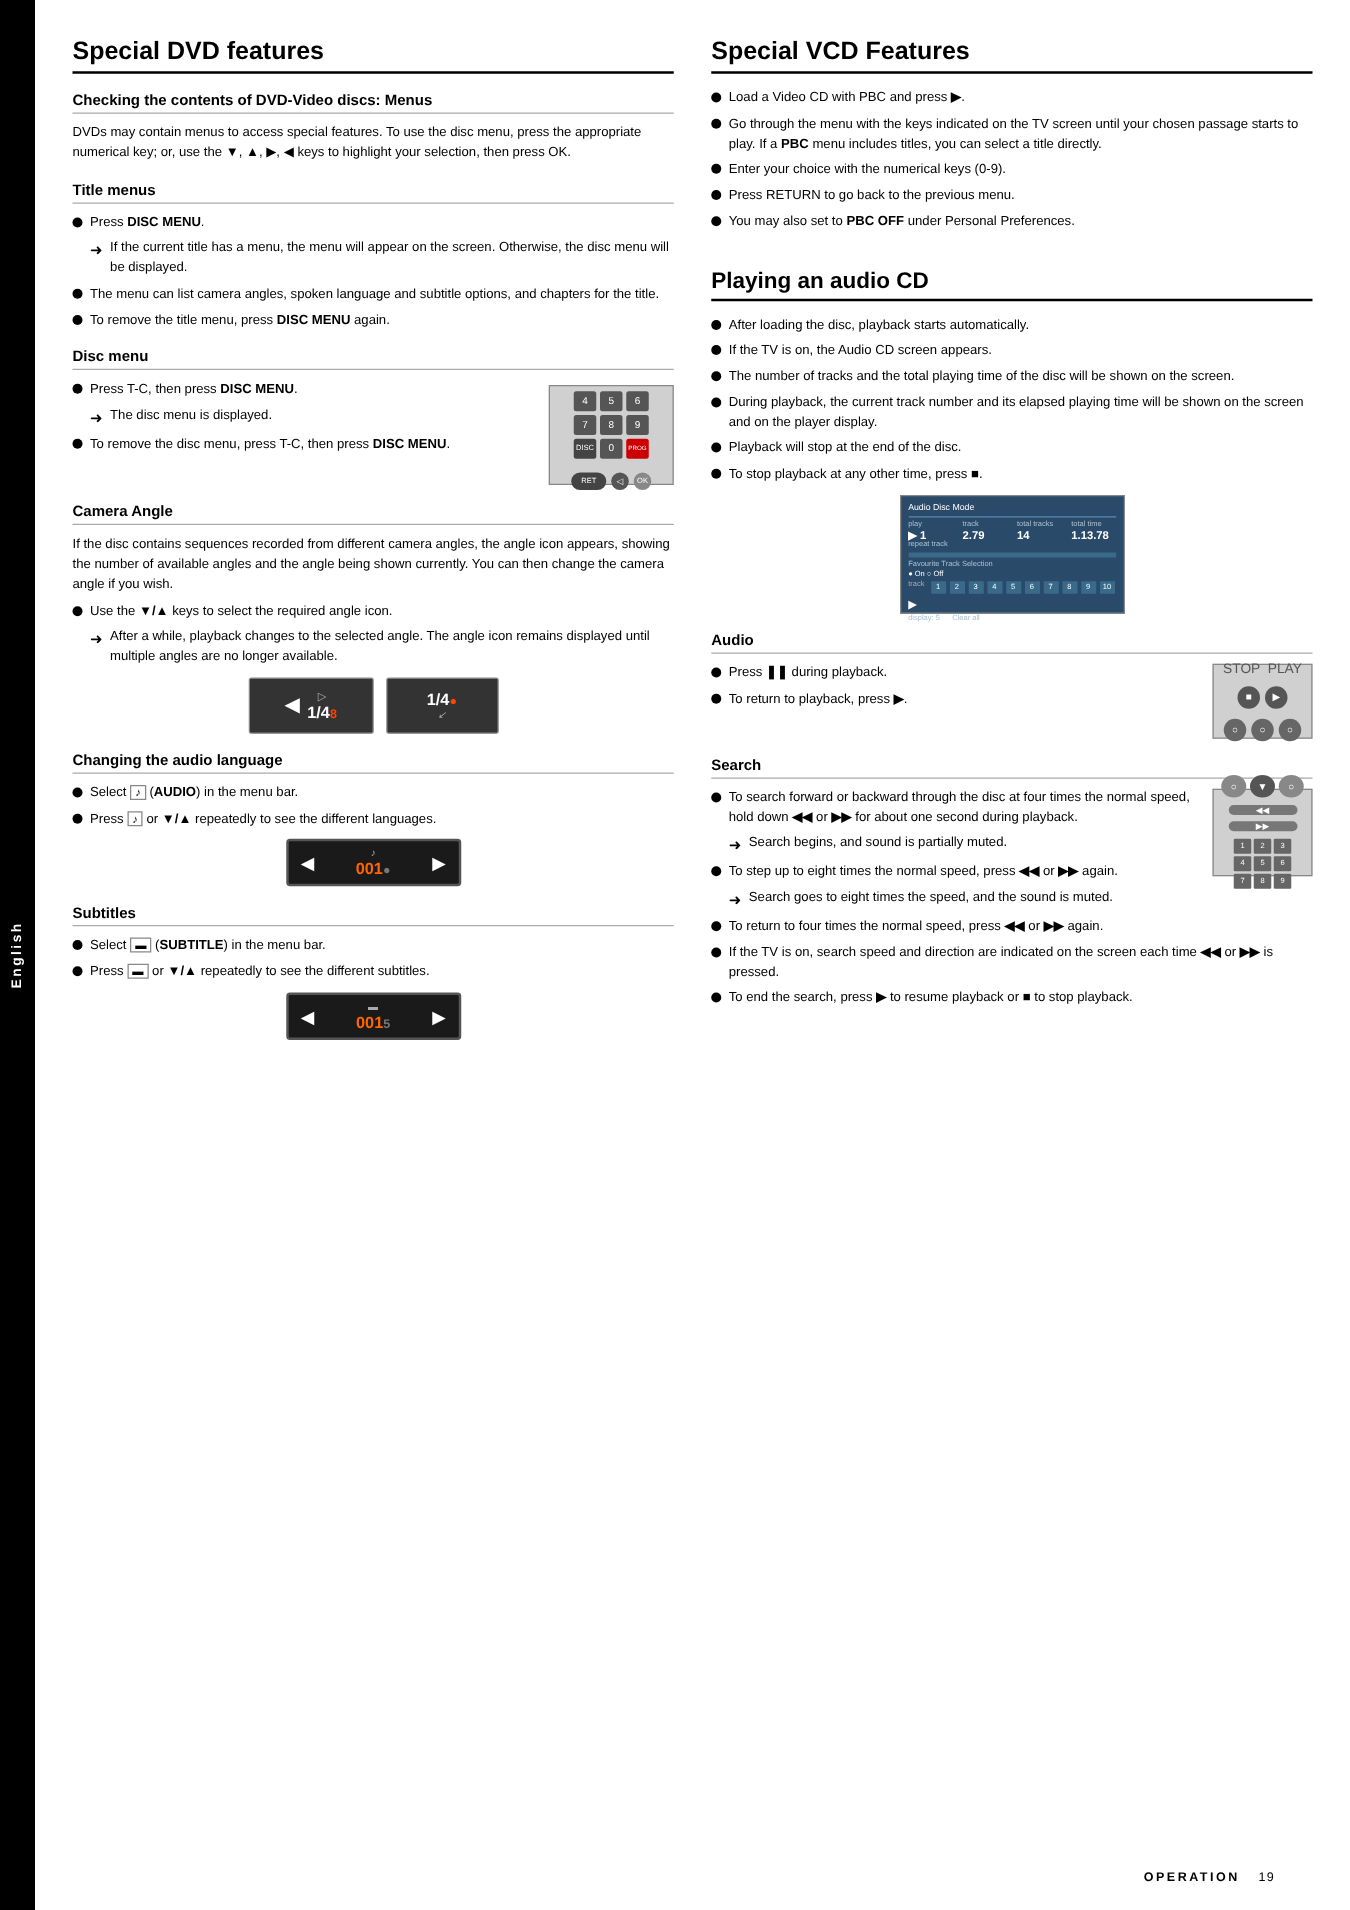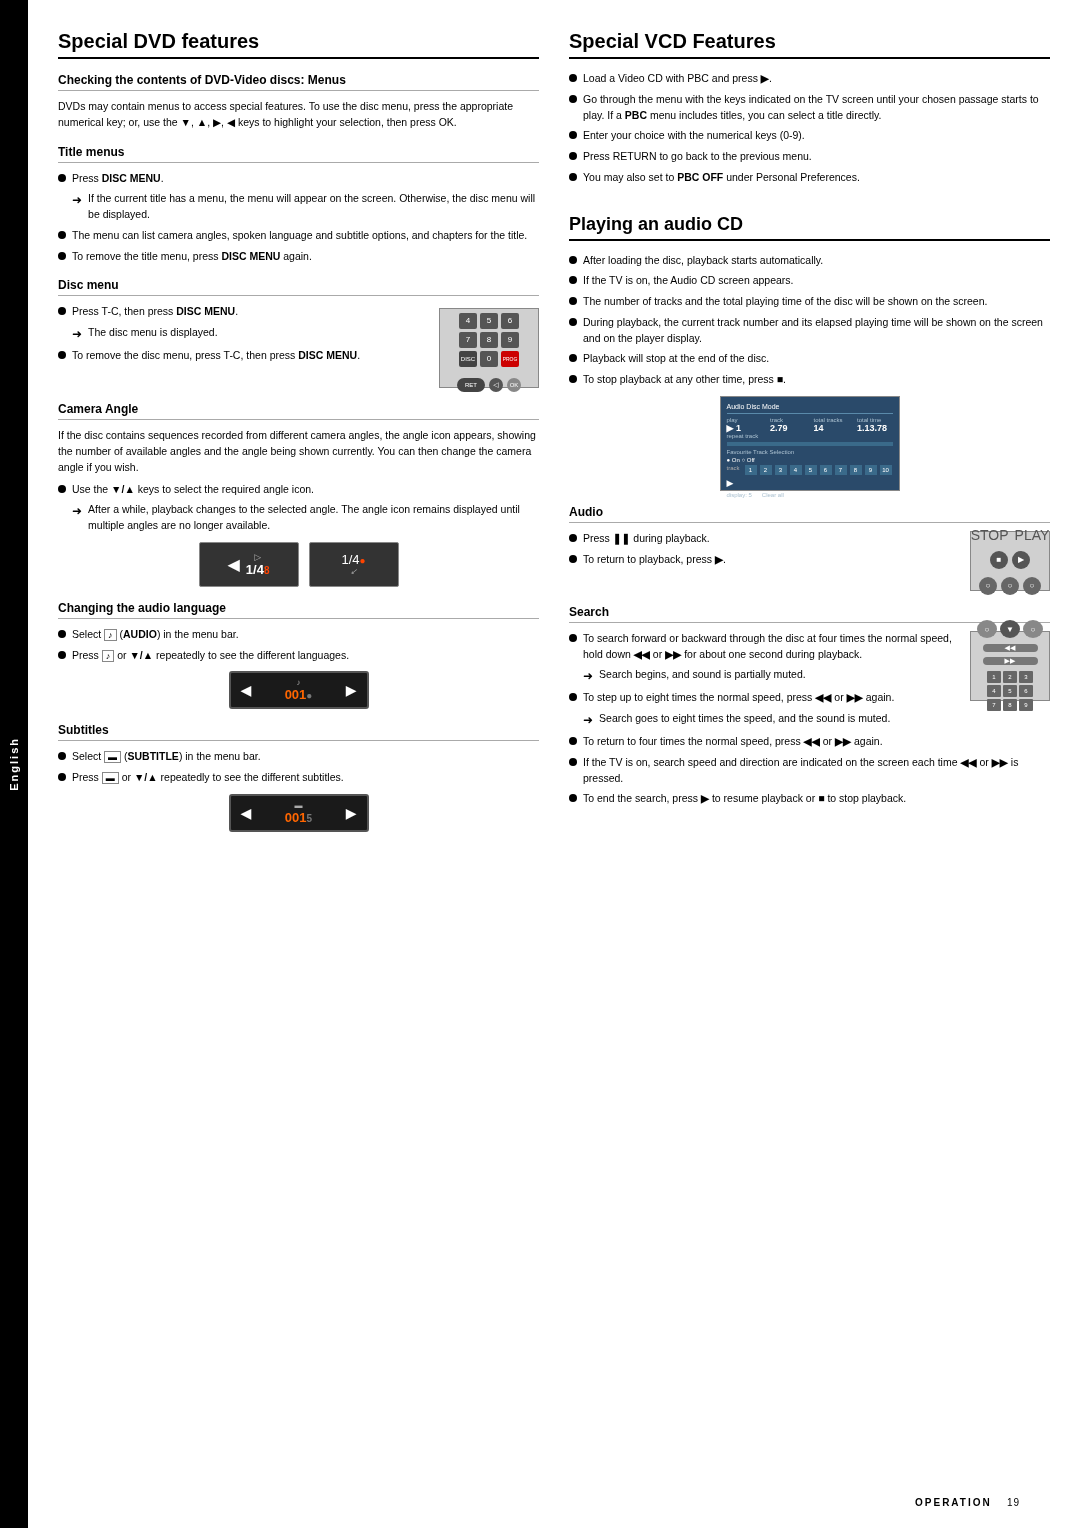--- a/index.html
+++ b/index.html
@@ -422,21 +422,21 @@
           <div style="display:flex;align-items:center;gap:6px;">
             <span style="font-size:16px;">◀</span>
             <div style="text-align:center;">
               <div style="font-size:9px;color:#aaa;">▷</div>
               <div style="font-size:13px;font-weight:bold;">1/4<span style="color:#ff4400;font-size:10px;">8</span></div>
             </div>
           </div>
         </div>
         <div class="angle-img" style="width:90px;">
           <div style="text-align:center;padding:4px;">
-            <div style="font-size:13px;font-weight:normal;color:#fff;">1/4<span style="color:#ff4400;font-size:10px;">●</span></div>
+            <div style="font-size:13px;font-weight:bold;color:#fff;">1/4<span style="color:#ff4400;font-size:10px;">●</span></div>
             <div style="font-size:8px;color:#aaa;font-style:italic;">↙</div>
           </div>
         </div>
       </div>
 
       <div class="subsection-title">Changing the audio language</div>
       <ul>
         <li>
           <span class="bullet"></span>
           <span>Select <span style="border:1px solid #888;padding:0 3px;font-size:9px;">♪</span> (<span class="bold">AUDIO</span>) in the menu bar.</span>
@@ -577,21 +577,21 @@
         </div>
         <div style="margin-top:3px;">
           <span style="font-size:6px;color:#aac0d0;">display: 5</span>
           <span style="margin-left:8px;font-size:6px;color:#aac0d0;">Clear all</span>
         </div>
       </div>
 
       <div class="subsection-title clearfix">Audio</div>
       <div class="clearfix">
         <div class="pause-btn-img">
-          <div style="font-size:14px;color:#555;margin-bottom:4px;display:flex;gap:6px;text-align:right;">
+          <div style="font-size:11px;color:#555;margin-bottom:4px;display:flex;gap:6px;text-align:right;">
             <span>STOP</span>
             <span>PLAY</span>
           </div>
           <div class="btn-row">
             <div class="btn-circle btn-stop">■</div>
             <div class="btn-circle btn-play">▶</div>
           </div>
           <div class="btn-row" style="margin-top:4px;">
             <div class="btn-circle" style="background:#666;">○</div>
             <div class="btn-circle" style="background:#666;">○</div>

